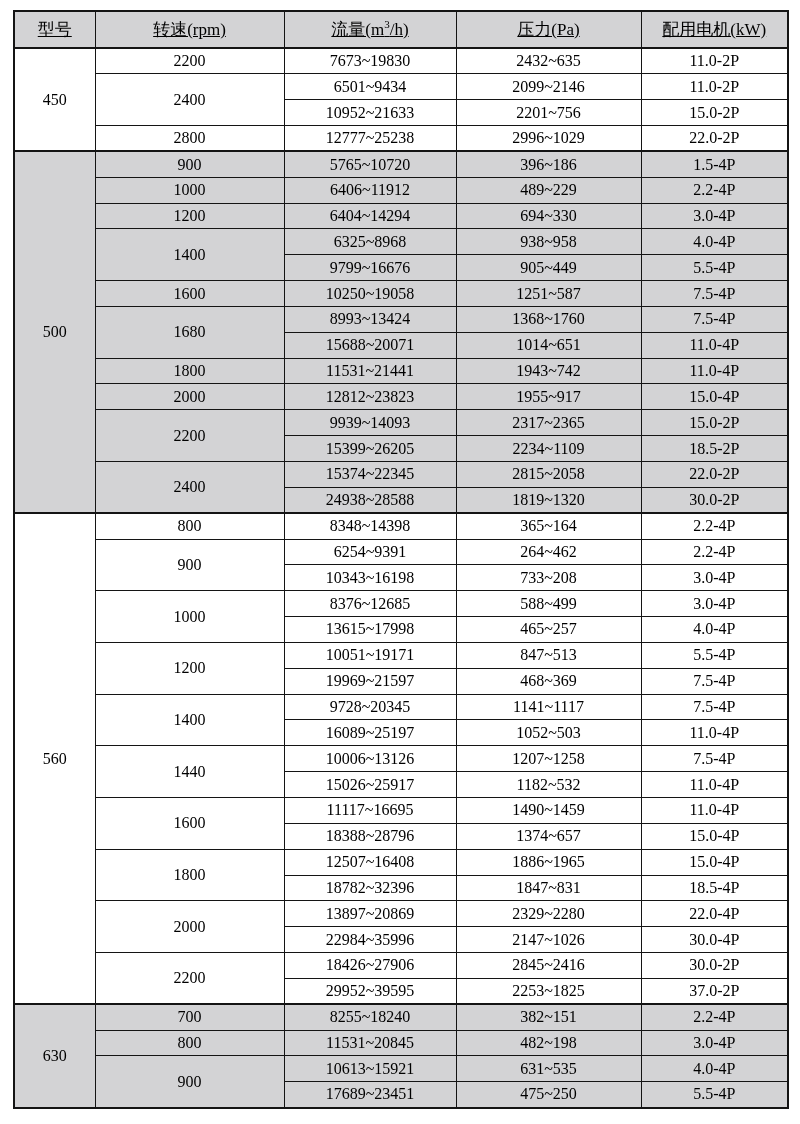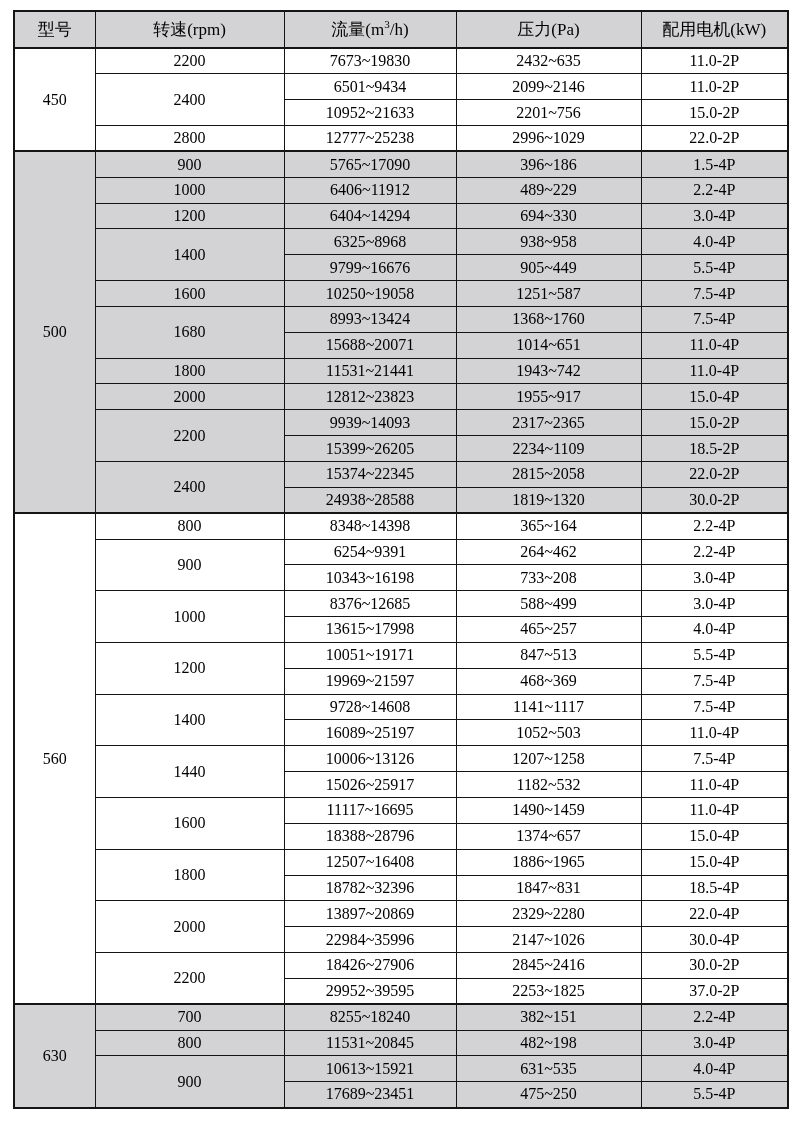--- a/index.html
+++ b/index.html
@@ -18,21 +18,21 @@
     border: 2px solid var(--border-color, #141414);
   }
   th, td {
     border: 1px solid var(--border-color, #141414);
     text-align: center;
     vertical-align: middle;
     padding: 0;
     overflow: hidden;
     white-space: nowrap;
   }
-  thead tr { height: 37px; }
+  thead tr { height: 37px; text-decoration: underline; }
   thead th {
     background: var(--header-bg, #d3d3d5);
     font-weight: normal;
     font-size: 17px;
     border-bottom: 2px solid var(--border-color, #141414);
   }
   thead th sup { font-size: 11px; vertical-align: super; line-height: 0; }
   tbody tr { height: 25.85px; }
   tbody td { font-size: 16px; }
   tr.shaded td { background: var(--shaded-bg, #d3d3d5); }
@@ -80,21 +80,21 @@
         </tr>
         <tr>
           <td>2800</td>
           <td>12777~25238</td>
           <td>2996~1029</td>
           <td>22.0-2P</td>
         </tr>
         <tr class="shaded group-start">
           <td rowspan="14">500</td>
           <td>900</td>
-          <td>5765~17090</td>
+          <td>5765~10720</td>
           <td>396~186</td>
           <td>1.5-4P</td>
         </tr>
         <tr class="shaded">
           <td>1000</td>
           <td>6406~11912</td>
           <td>489~229</td>
           <td>2.2-4P</td>
         </tr>
         <tr class="shaded">
@@ -200,21 +200,21 @@
           <td>847~513</td>
           <td>5.5-4P</td>
         </tr>
         <tr>
           <td>19969~21597</td>
           <td>468~369</td>
           <td>7.5-4P</td>
         </tr>
         <tr>
           <td rowspan="2">1400</td>
-          <td>9728~14608</td>
+          <td>9728~20345</td>
           <td>1141~1117</td>
           <td>7.5-4P</td>
         </tr>
         <tr>
           <td>16089~25197</td>
           <td>1052~503</td>
           <td>11.0-4P</td>
         </tr>
         <tr>
           <td rowspan="2">1440</td>

